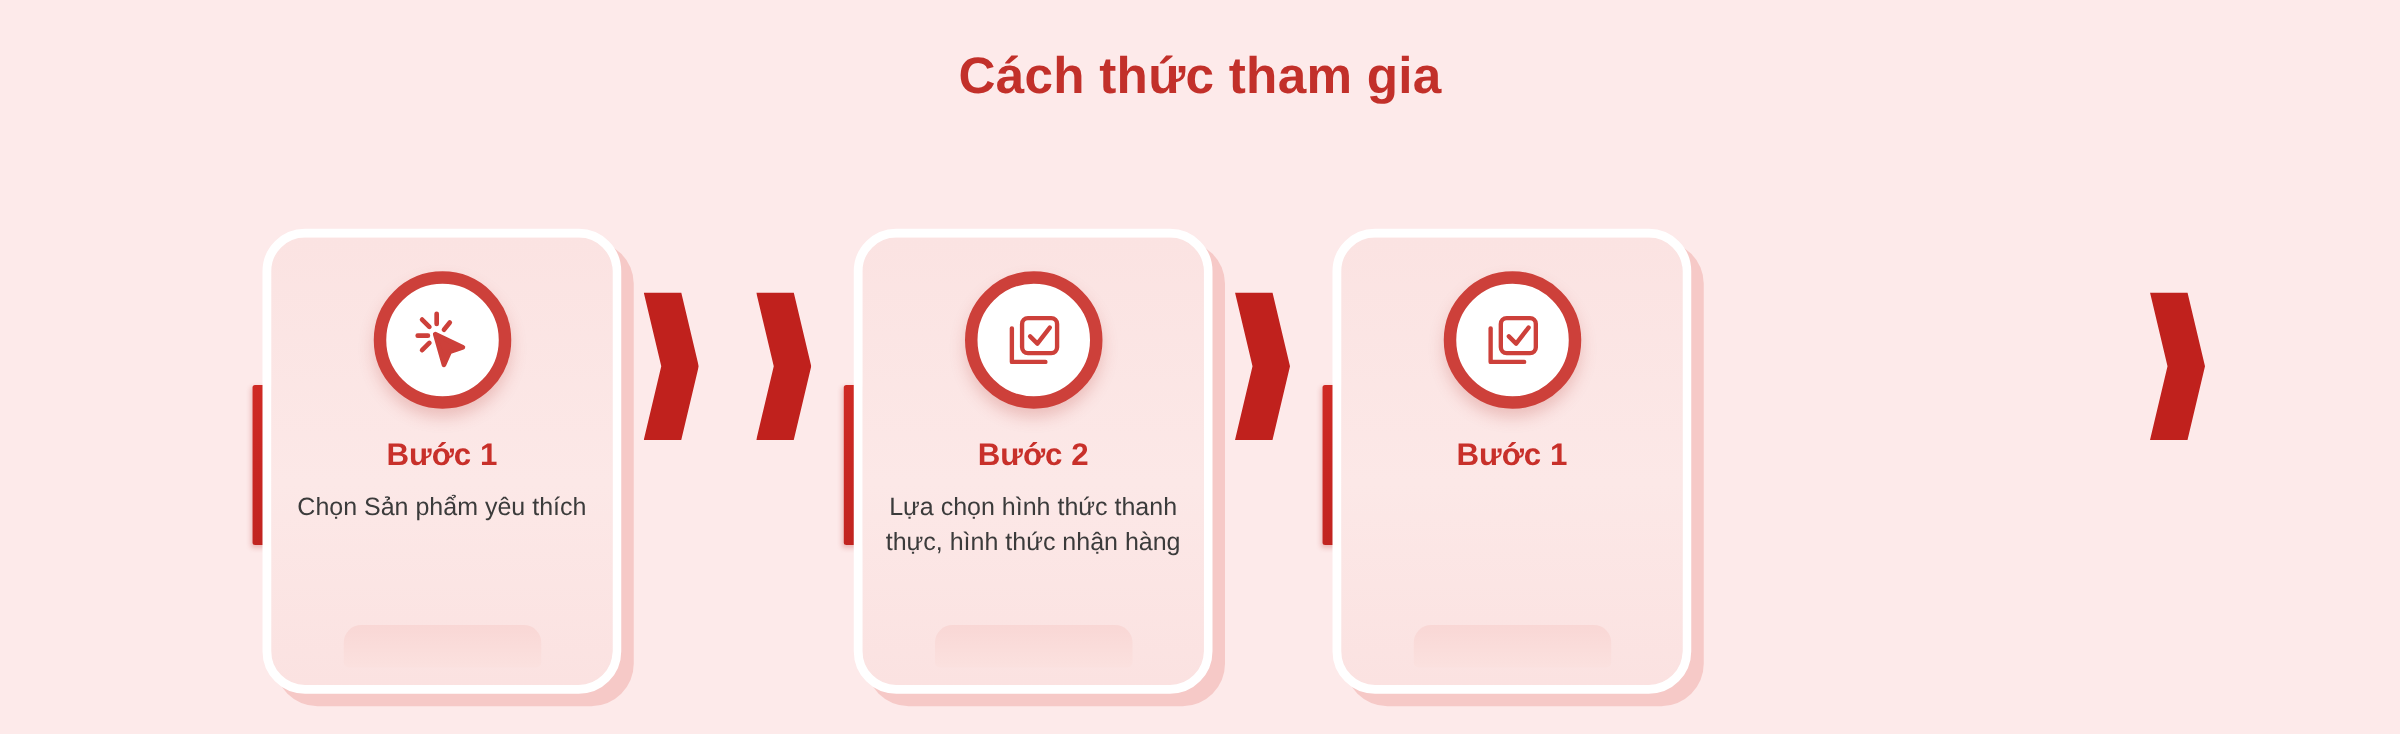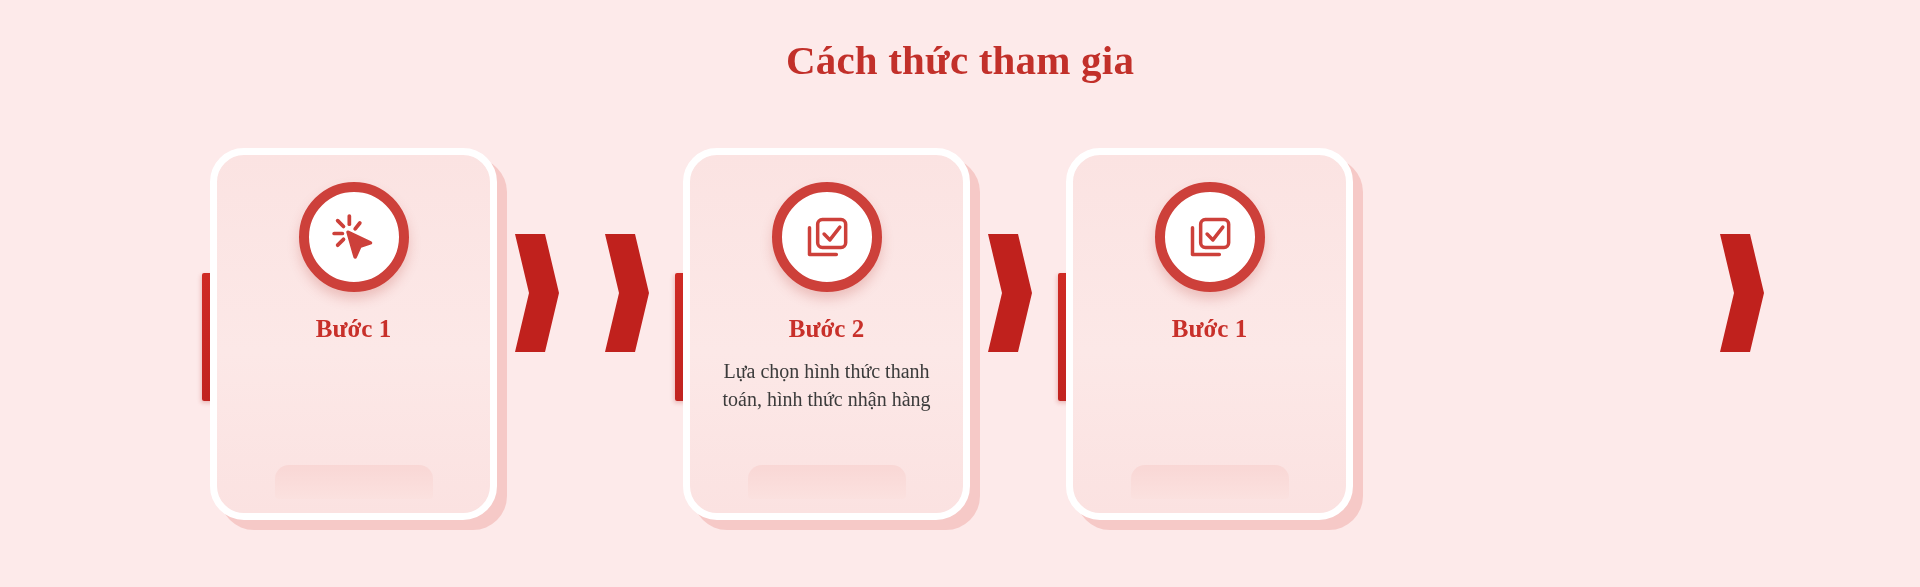--- a/index.html
+++ b/index.html
@@ -14,21 +14,20 @@
     background: #fdeaea;
     font-family: "Liberation Sans", sans-serif;
     position: relative;
   }
 
   .page {
     width: 1920px;
     height: 587px;
     position: relative;
     background: #fdeaea;
-    font-family: Liberation Serif, serif;
   }
 
   
   .title {
     position: absolute;
     top: 36px;
     left: 0;
     width: 1920px;
     text-align: center;
     font-size: 41px;
@@ -48,20 +47,21 @@
     display: flex;
     flex-direction: row;
     align-items: flex-start;
   }
 
   .step-wrap {
     position: relative;
     width: 293px;
     height: 400px;
     flex: 0 0 293px;
+    margin-top: 35px;
   }
 
   .step-gap {
     flex: 0 0 90px;
     width: 90px;
     height: 400px;
     position: relative;
   }
 
   
@@ -203,20 +203,21 @@
           <svg viewBox="0 0 48 48" fill="none" stroke="#cd403a" stroke-width="3.2" stroke-linecap="round" stroke-linejoin="round">
             <path d="M20 6 L20 13"></path>
             <path d="M10 10 L15 15"></path>
             <path d="M7 21 L14 21"></path>
             <path d="M10 31 L15 26"></path>
             <path d="M29 12 L25 17"></path>
             <path d="M19 20 L38 29 L29 32 L25 41 Z" fill="#cd403a" stroke="#cd403a"></path>
           </svg>
         </div>
         <div class="step-label">Bước 1</div>
+        <div class="step-desc">Chọn Sản phẩm yêu thích</div>
         <div class="card-foot"></div>
       </div>
     </div>
 
     <div class="step-gap">
       <div class="arrow">
         <svg viewBox="0 0 44 118" preserveAspectRatio="none">
           <path d="M0 0 L30 0 L44 59 L30 118 L0 118 L14 59 Z" fill="#c0211d"></path>
         </svg>
       </div>
@@ -236,21 +237,21 @@
       <div class="card-shadow"></div>
       <div class="card">
         <div class="icon-outer">
           <svg viewBox="0 0 48 48" fill="none" stroke="#cd403a" stroke-width="3" stroke-linecap="round" stroke-linejoin="round">
             <path d="M9 16 L9 39 L32 39"></path>
             <rect x="16" y="9" width="24" height="24" rx="4"></rect>
             <path d="M21.5 21.5 L26.5 26.5 L35 15.5"></path>
           </svg>
         </div>
         <div class="step-label">Bước 2</div>
-        <div class="step-desc">Lựa chọn hình thức thanh toán, hình thức nhận hàng</div>
+        <div class="step-desc">Lựa chọn hình thức thanh thực, hình thức nhận hàng</div>
         <div class="card-foot"></div>
       </div>
     </div>
 
     <div class="step-gap">
       <div class="arrow">
         <svg viewBox="0 0 44 118" preserveAspectRatio="none">
           <path d="M0 0 L30 0 L44 59 L30 118 L0 118 L14 59 Z" fill="#c0211d"></path>
         </svg>
       </div>

